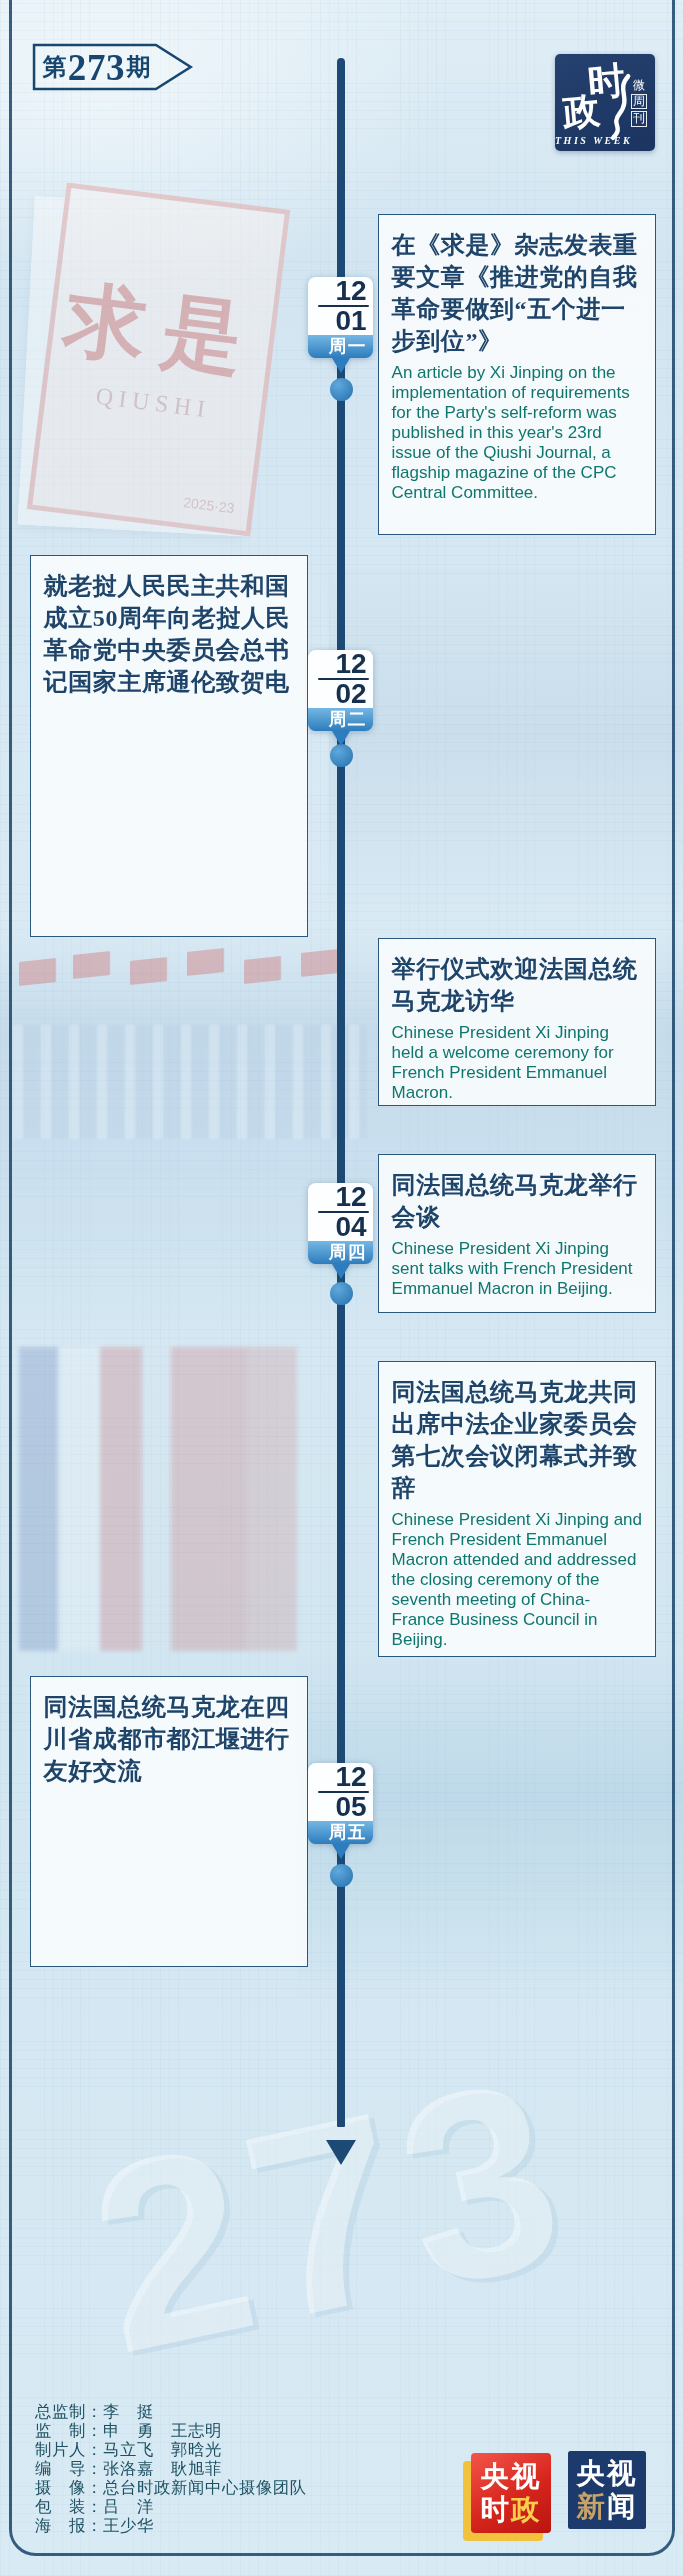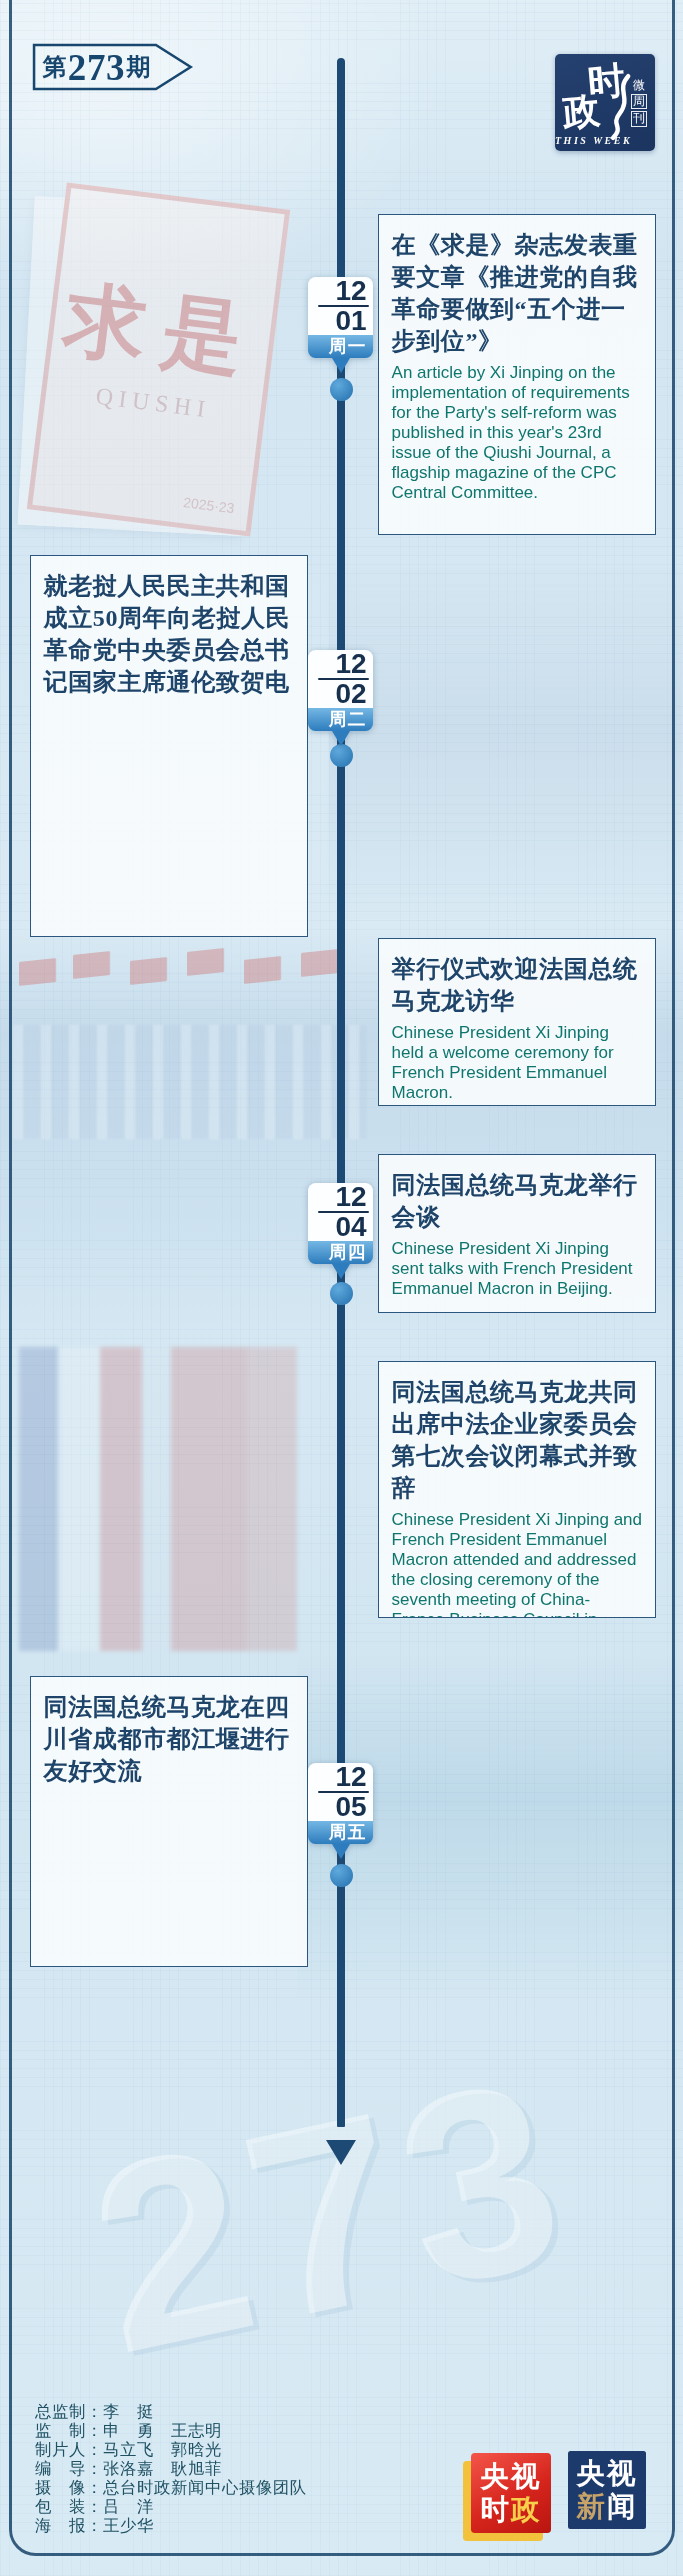--- a/index.html
+++ b/index.html
@@ -73,21 +73,21 @@
     text-align:right;padding-right:6.3px;letter-spacing:1.3px;box-sizing:border-box;}
   .mtri{width:0;height:0;margin:0 auto;
     border-left:9.5px solid transparent;border-right:9.5px solid transparent;border-top:15px solid #2d7cbd;}
   
   .card{position:absolute;z-index:5;background:rgba(248,251,253,.93);
     border:1.3px solid #2b567e;padding:14px 12.6px;box-sizing:border-box;overflow:hidden;}
   .c1{left:378px;top:214px;width:278px;height:321px;}
   .c2{left:30px;top:543px;width:278px;height:382px;margin-top:12px;}
   .c3{left:378px;top:938px;width:278px;height:168px;}
   .c4{left:378px;top:1154px;width:278px;height:159px;}
-  .c5{left:378px;top:1361px;width:278px;height:257px;}
+  .c5{left:378px;top:1361px;width:278px;height:296px;}
   .c6{left:30px;top:1676px;width:278px;height:291px;}
   .zh{font-family:"Liberation Serif","DejaVu Serif",serif;font-weight:700;
     font-size:24px;line-height:32px;letter-spacing:0.6px;color:#1e4469;}
   .en{margin-top:5.7px;font-size:17px;line-height:20px;color:#0f766e;}
   
   .issue-badge{position:absolute;left:32px;top:43px;width:162px;height:48px;z-index:6;}
   .issue-badge svg{position:absolute;inset:0;}
   .badge-text{position:absolute;inset:0;display:flex;align-items:center;justify-content:center;
     padding-right:33px;color:#17466e;font-family:"Liberation Serif","DejaVu Serif",serif;}
   .bsmall{font-size:24px;font-weight:700;}

